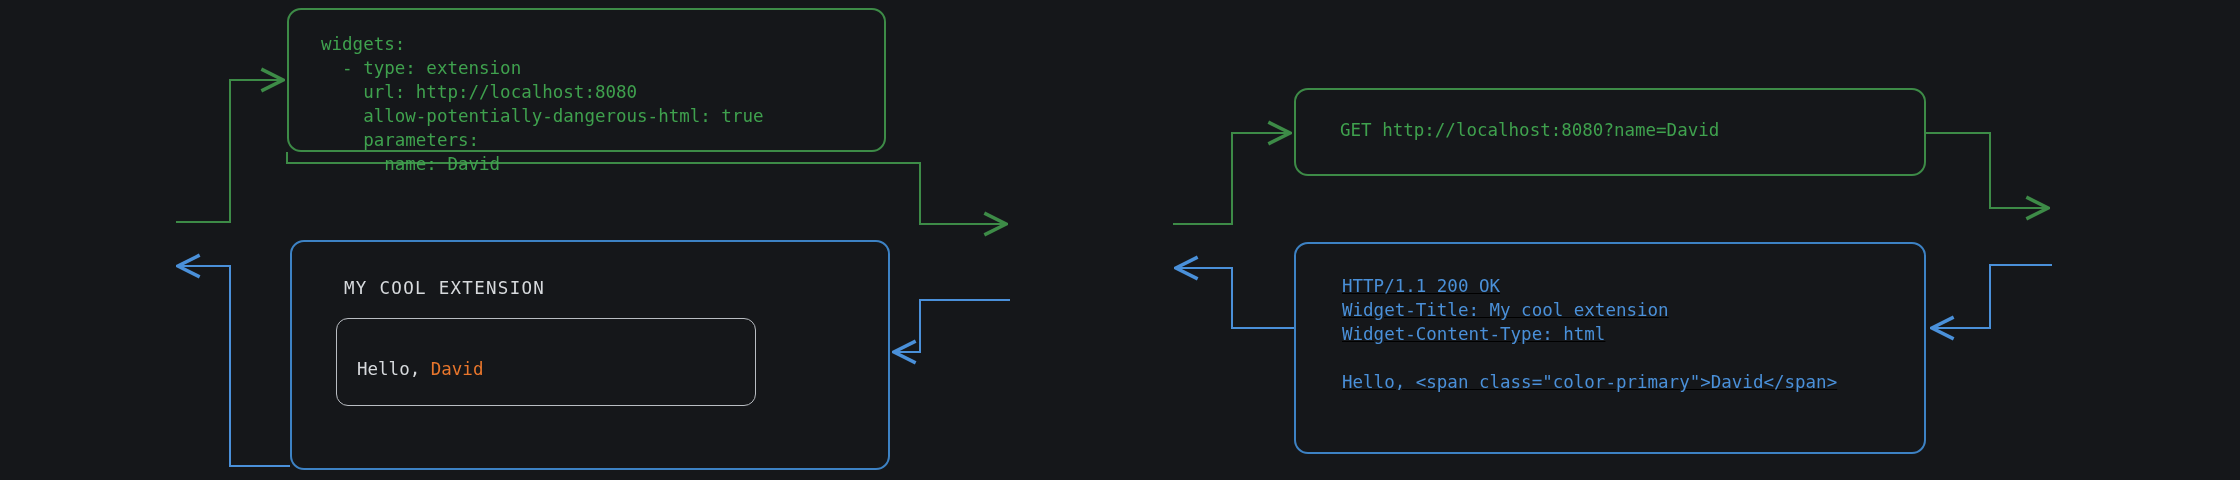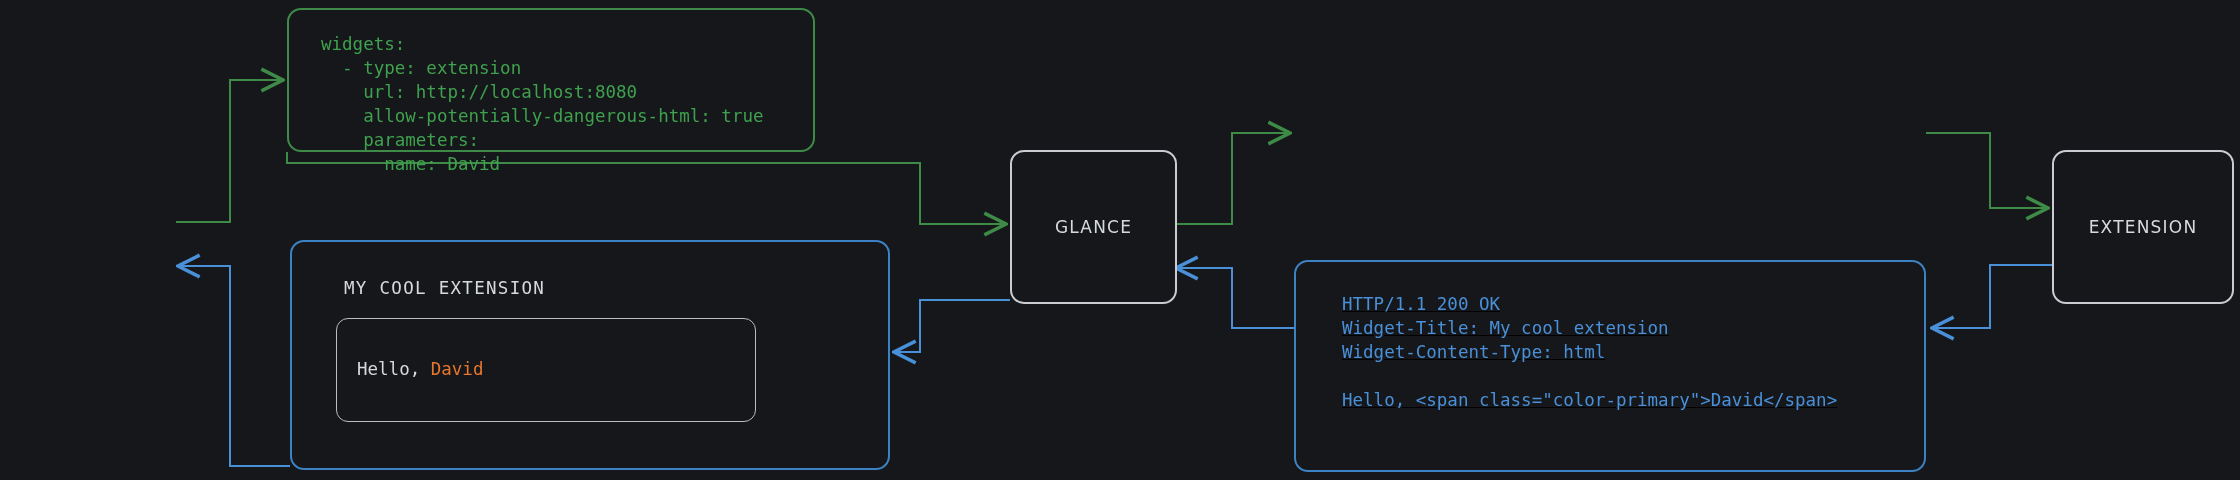--- a/index.html
+++ b/index.html
@@ -38,45 +38,45 @@
     font-family:"DejaVu Sans Mono","Liberation Mono",monospace;
     font-size:17.5px;
     line-height:24px;
     white-space:pre;
   }
   .green{border-color:#3d8b47;}
   .green pre{color:#3fa14e;}
   .blue{border-color:#3d82c4;text-decoration:underline;}
   .blue pre{color:#4a90d9;}
 
-  #box-yaml{left:287px;top:8px;width:528px;height:144px;}
+  #box-yaml{left:287px;top:8px;width:599px;height:144px;}
   #box-yaml pre{padding:22px 0 0 32px;}
 
   #box-get{left:1294px;top:88px;width:632px;height:88px;}
   #box-get pre{padding:28px 0 0 44px;}
 
   #box-render{left:290px;top:240px;width:600px;height:230px;}
   #render-title{
     position:absolute;left:52px;top:36px;
     color:#d7dadd;font-size:17.5px;letter-spacing:1.3px;
     font-family:"DejaVu Sans Mono","Liberation Mono",monospace;
   }
   #render-inner{
-    position:absolute;left:44px;top:76px;width:420px;height:104px;
+    position:absolute;left:44px;top:76px;width:420px;height:88px;
     border:1.5px solid #b9bdc2;border-radius:12px;
     box-sizing:border-box;
   }
   #render-inner .line{
     position:absolute;left:20px;top:40px;
     font-size:17.5px;color:#d7dadd;
     font-family:"DejaVu Sans Mono","Liberation Mono",monospace;
   }
   #render-inner .accent{color:#e8762c;}
 
-  #box-http{left:1294px;top:260px;width:632px;height:212px;}
+  #box-http{left:1294px;top:242px;width:632px;height:212px;}
   #box-http pre{padding:30px 0 0 46px;}
 </style>
 </head>
 <body>
 
 <div id="stage">
 
   <svg id="wires" viewBox="0 0 2240 480">
     <defs>
       <marker id="arrow-green" viewBox="0 0 12 12" refX="11" refY="6" markerWidth="13" markerHeight="13" orient="auto-start-reverse">
@@ -114,37 +114,34 @@
     <g>
       <path d="M1010,300 L920,300 L920,352 L894,352" fill="none" stroke="#4a90d9" stroke-width="2" marker-end="url(#arrow-blue)"></path>
     </g>
 
     <g>
       <path d="M290,466 L230,466 L230,266 L178,266" fill="none" stroke="#4a90d9" stroke-width="2" marker-end="url(#arrow-blue)"></path>
     </g>
   </svg>
 
 
-  <div class="node" id="node-glance">
-    <span>GLANCE</span>
-  </div>
 
-  <div class="node" id="node-extension">
-    <span>EXTENSION</span>
-  </div>
 
   <div class="msgbox green" id="box-yaml">
     <pre>widgets:
   - type: extension
     url: http://localhost:8080
     allow-potentially-dangerous-html: true
     parameters:
       name: David</pre>
   </div>
 
+  <div class="msgbox green" id="box-get">
+    <pre>GET http://localhost:8080?name=David</pre>
+  </div>
 
   <div class="msgbox blue" id="box-http">
     <pre>HTTP/1.1 200 OK
 Widget-Title: My cool extension
 Widget-Content-Type: html
 
 Hello, &lt;span class="color-primary"&gt;David&lt;/span&gt;</pre>
   </div>
 
   <div class="msgbox blue" id="box-render">

